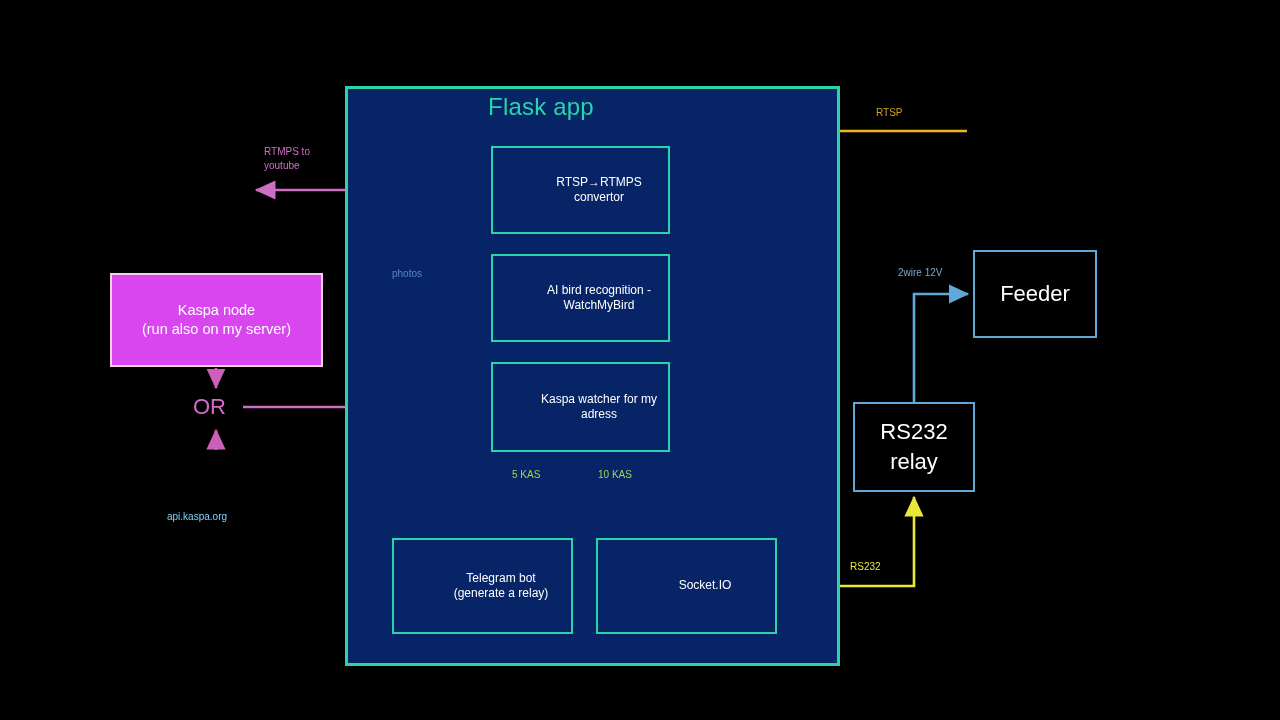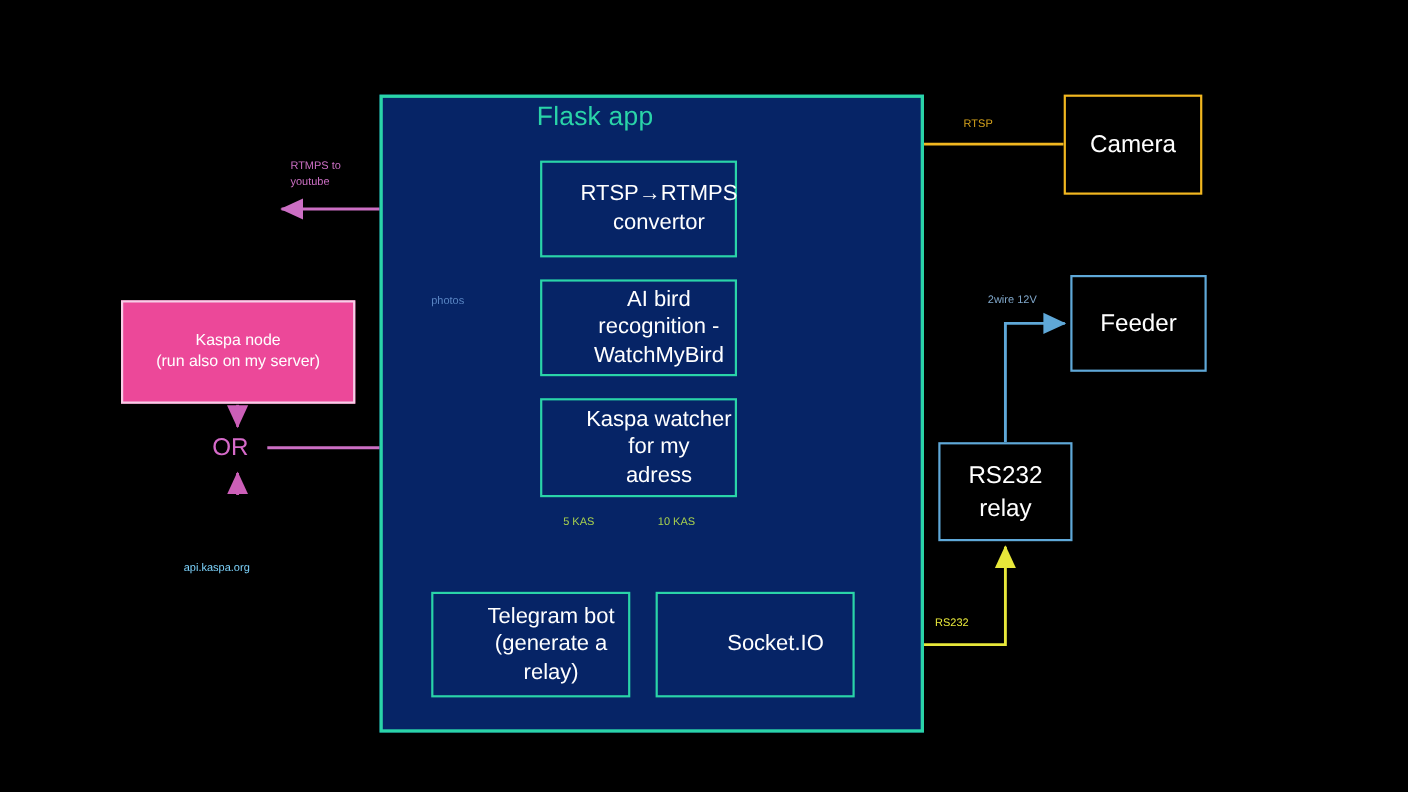--- a/index.html
+++ b/index.html
@@ -19,30 +19,30 @@
     left:345px;top:86px;width:495px;height:580px;
     border:3px solid #2ad4a8;background:#062466;
     display:block;
   }
   #flask-title{
     position:absolute;left:345px;top:93px;width:392px;
     text-align:center;color:#2ad4a8;font-size:24px;letter-spacing:.2px;
   }
 
   
-  .inner{border:2.5px solid #2ad4a8;background:#062466;font-size:20px;padding-left:37px;}
+  .inner{border:2.5px solid #2ad4a8;background:#062466;font-size:12px;padding-left:37px;}
   #rtsp-rtmps{left:491px;top:146px;width:179px;height:88px;}
   #ai-bird{left:491px;top:254px;width:179px;height:88px;}
   #kaspa-watcher{left:491px;top:362px;width:179px;height:90px;}
   #telegram-bot{left:392px;top:538px;width:181px;height:96px;}
   #socket-io{left:596px;top:538px;width:181px;height:96px;}
 
   
   #kaspa-node{left:110px;top:273px;width:213px;height:94px;
-              border:2.5px solid #f6cfe8;background:#ec4899;font-size:14.5px;}
+              border:2.5px solid #f6cfe8;background:#d946ef;font-size:14.5px;}
   #camera{left:967px;top:86px;width:126px;height:91px;
           border:2.5px solid #f2b720;background:#000;font-size:22px;}
   #feeder{left:973px;top:250px;width:124px;height:88px;
           border:2.5px solid #5fa8d8;background:#000;font-size:22px;text-align:right;}
   #rs232-relay{left:853px;top:402px;width:122px;height:90px;
                border:2.5px solid #5fa8d8;background:#000;font-size:22px;line-height:1.35;}
 
   
   .lbl{position:absolute;font-size:10px;white-space:pre-line;}
   #lbl-rtmps{left:264px;top:145px;color:#cc6fc4;line-height:1.42;}
@@ -128,23 +128,20 @@
 (generate a relay)</span>
   </div>
   <div class="box inner" id="socket-io">
     <span style="white-space:pre-line">Socket.IO</span>
   </div>
 
   <div class="box" id="kaspa-node">
     <span style="white-space:pre-line">Kaspa node
 (run also on my server)</span>
   </div>
-  <div class="box" id="camera">
-    <span>Camera</span>
-  </div>
   <div class="box" id="feeder">
     <span>Feeder</span>
   </div>
   <div class="box" id="rs232-relay">
     <span style="white-space:pre-line">RS232
 relay</span>
   </div>
 
   <div class="lbl" id="lbl-rtmps">RTMPS to
 youtube</div>

